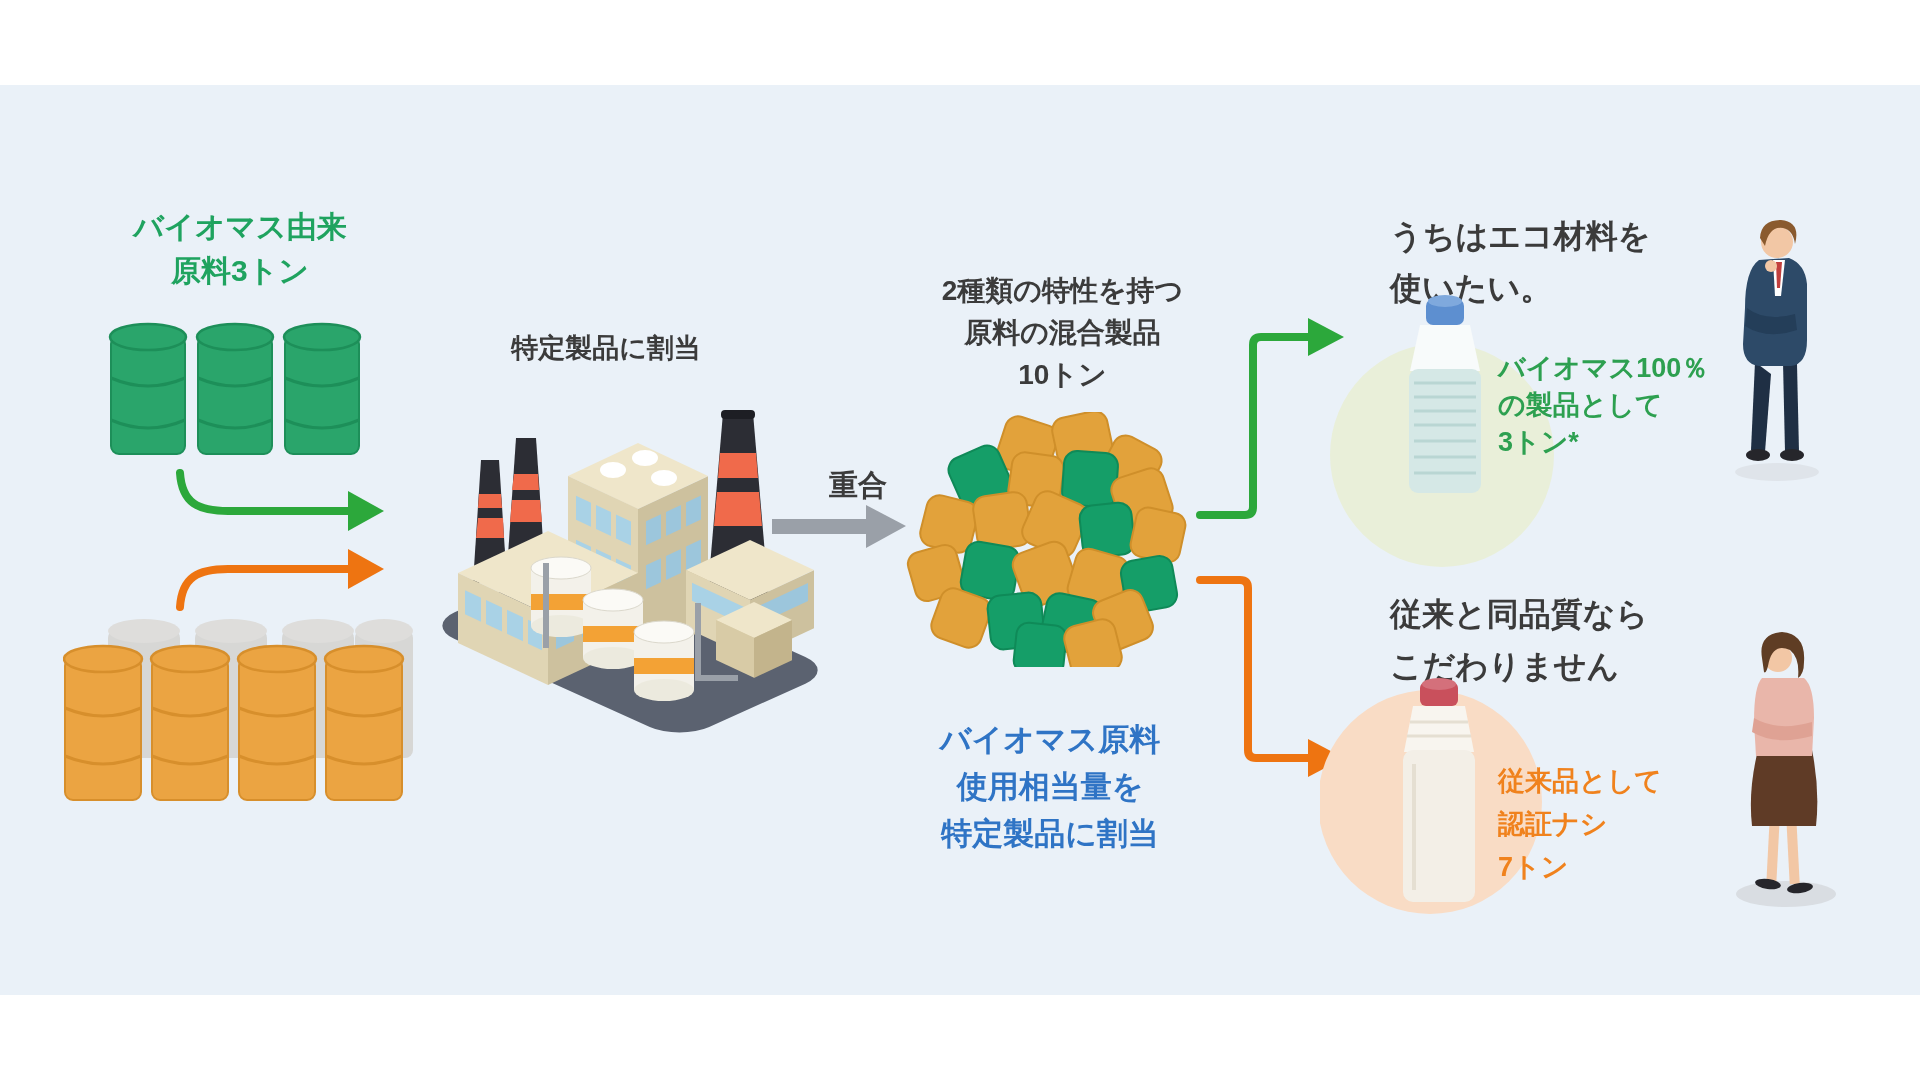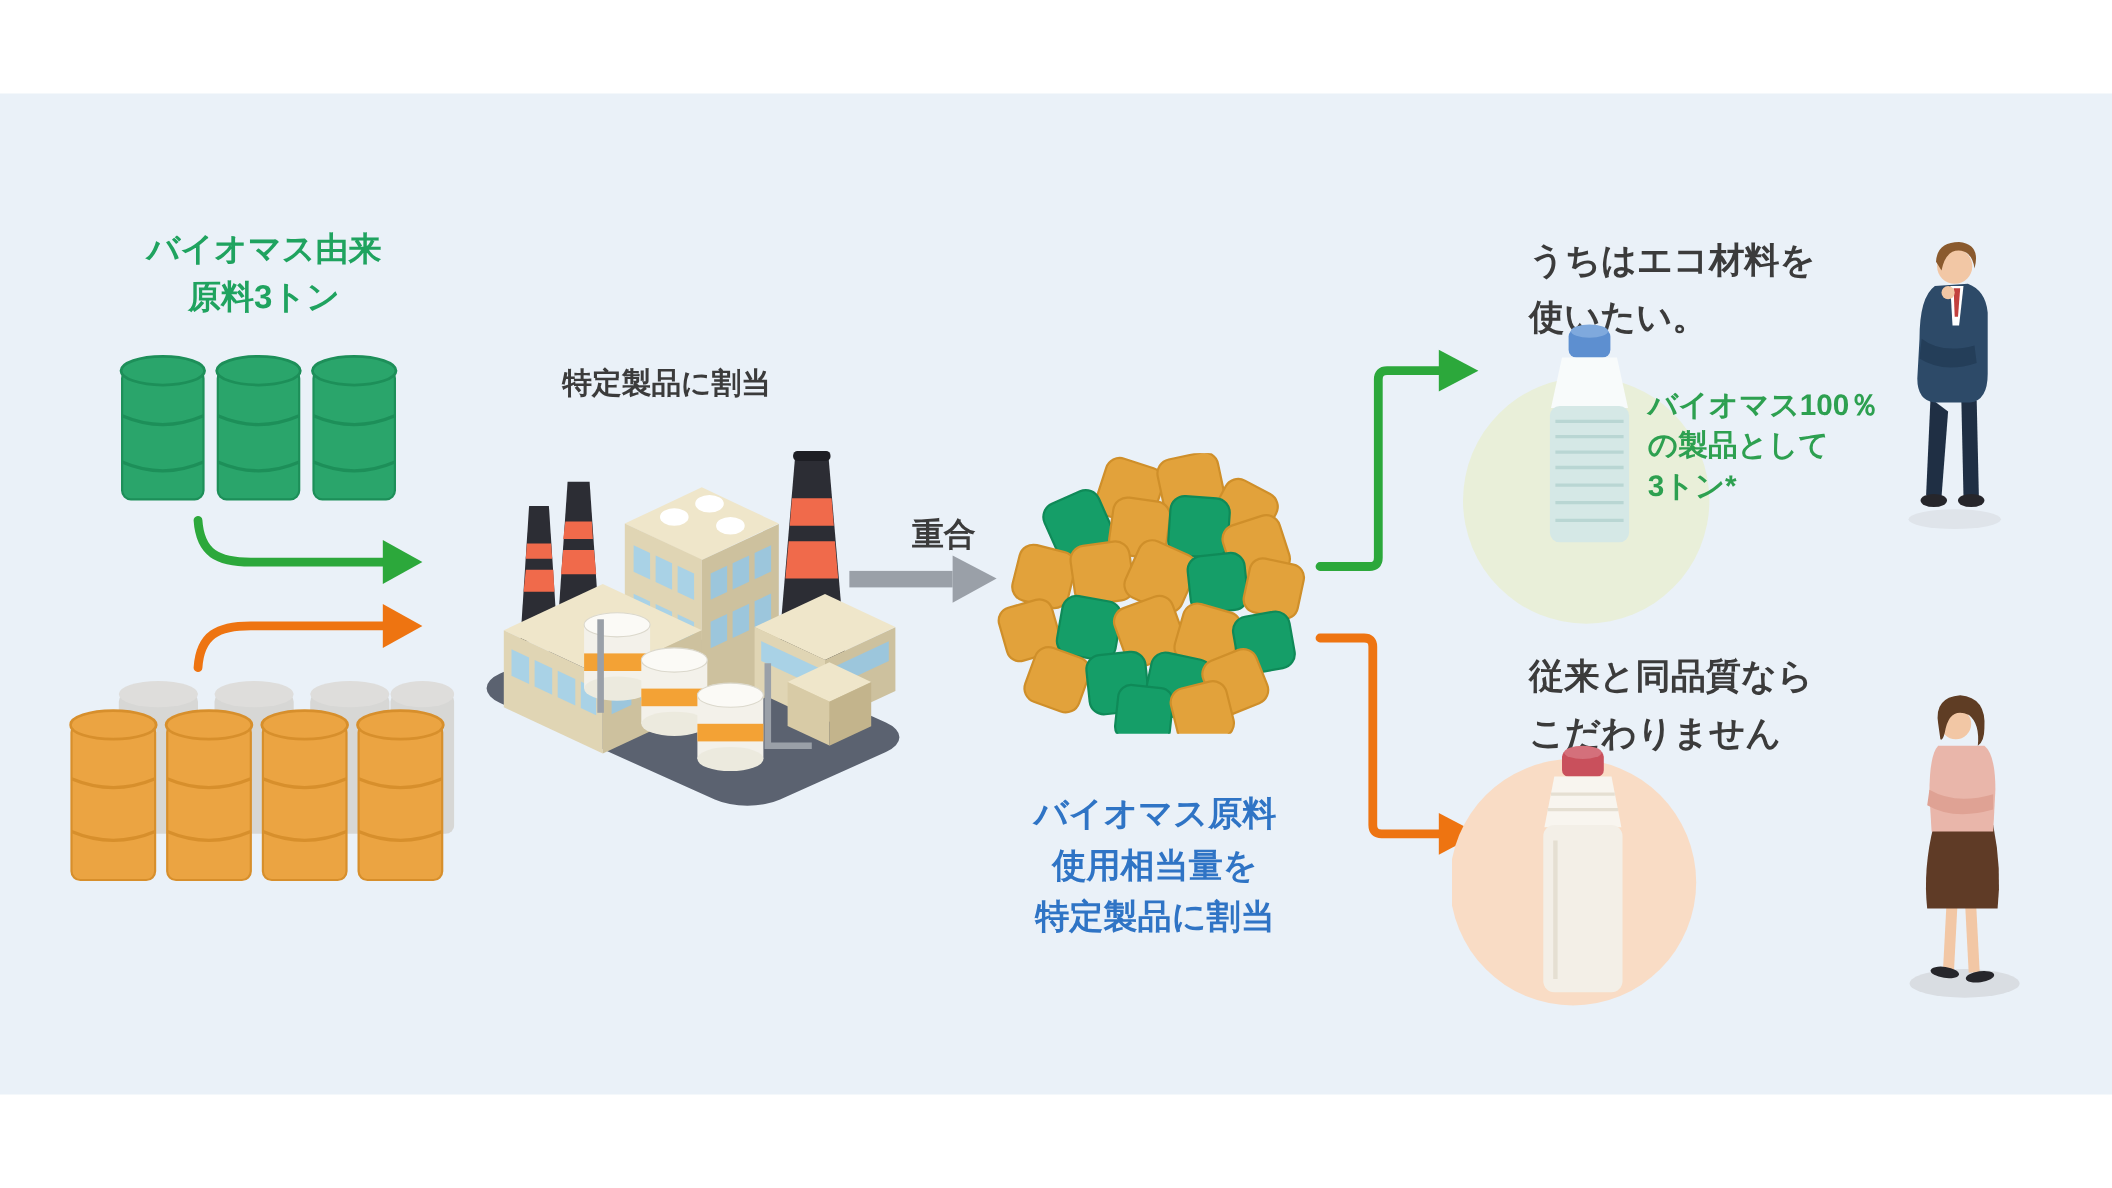--- a/index.html
+++ b/index.html
@@ -219,20 +219,23 @@
         </g>
     </g>
   </svg>
 
   <div class="abs txt poly-label">重合</div>
   <svg class="abs" style="left:772px;top:504px;" width="140" height="46" viewBox="0 0 140 46">
     <rect x="0" y="15" width="94" height="15" fill="#9aa0a8"></rect>
     <polygon points="94,1 94,44 134,22" fill="#9aa0a8"></polygon>
   </svg>
 
+  <div class="abs txt mixed-caption">2種類の特性を持つ
+原料の混合製品
+10トン</div>
 
   <svg class="abs" style="left:905px;top:412px;" width="290" height="255" viewBox="0 0 290 255">
     <g stroke-width="2">
       <rect x="95" y="8" width="54" height="54" rx="13" fill="#e2a23b" stroke="#cf8f2a" transform="rotate(18 122 35)"></rect>
       <rect x="150" y="2" width="56" height="56" rx="13" fill="#e2a23b" stroke="#cf8f2a" transform="rotate(-12 178 30)"></rect>
       <rect x="200" y="28" width="52" height="52" rx="13" fill="#e2a23b" stroke="#cf8f2a" transform="rotate(28 226 54)"></rect>
       <rect x="48" y="38" width="54" height="54" rx="13" fill="#159e68" stroke="#0f8a58" transform="rotate(-24 75 65)"></rect>
       <rect x="105" y="42" width="52" height="52" rx="13" fill="#e2a23b" stroke="#cf8f2a" transform="rotate(8 131 68)"></rect>
       <rect x="158" y="40" width="54" height="54" rx="13" fill="#159e68" stroke="#0f8a58" transform="rotate(4 185 67)"></rect>
       <rect x="210" y="60" width="54" height="54" rx="13" fill="#e2a23b" stroke="#cf8f2a" transform="rotate(-18 237 87)"></rect>
@@ -314,20 +317,23 @@
     <ellipse cx="119" cy="12" rx="17" ry="6" fill="#d4707b"></ellipse>
     <polygon points="93,34 145,34 154,80 84,80" fill="#f8f5ef"></polygon>
     <g stroke="#e5dfd2" stroke-width="3" fill="none">
       <line x1="90" y1="50" x2="148" y2="50"></line>
         <line x1="87" y1="64" x2="151" y2="64"></line>
     </g>
     <rect x="83" y="78" width="72" height="152" rx="10" fill="#f3efe7"></rect>
     <line x1="94" y1="92" x2="94" y2="218" stroke="#e5dfd2" stroke-width="4"></line>
   </svg>
 
+  <div class="abs txt conv-alloc">従来品として
+認証ナシ
+7トン</div>
 
   <svg class="abs" style="left:1720px;top:622px;" width="130" height="290" viewBox="0 0 130 290">
     <ellipse cx="66" cy="272" rx="50" ry="13" fill="#d9dde2"></ellipse>
     <rect x="48" y="196" width="10" height="66" fill="#f2c7a5" transform="rotate(3 53 229)"></rect>
     <rect x="68" y="196" width="10" height="66" fill="#f2c7a5" transform="rotate(-3 73 229)"></rect>
     <ellipse cx="48" cy="262" rx="13" ry="5" fill="#26262b" transform="rotate(8 48 262)"></ellipse>
     <ellipse cx="80" cy="266" rx="13" ry="5" fill="#26262b" transform="rotate(-8 80 266)"></ellipse>
     <path d="M38 128 L92 128 Q100 168 96 204 L32 204 Q28 168 38 128 Z" fill="#5f3b26"></path>
     <path d="M42 56 Q34 64 34 100 L36 134 L92 134 L94 96 Q94 64 84 56 Z" fill="#e9b6aa"></path>
     <path d="M34 96 Q58 110 92 100 L92 114 Q56 124 32 110 Z" fill="#dfa294"></path>

